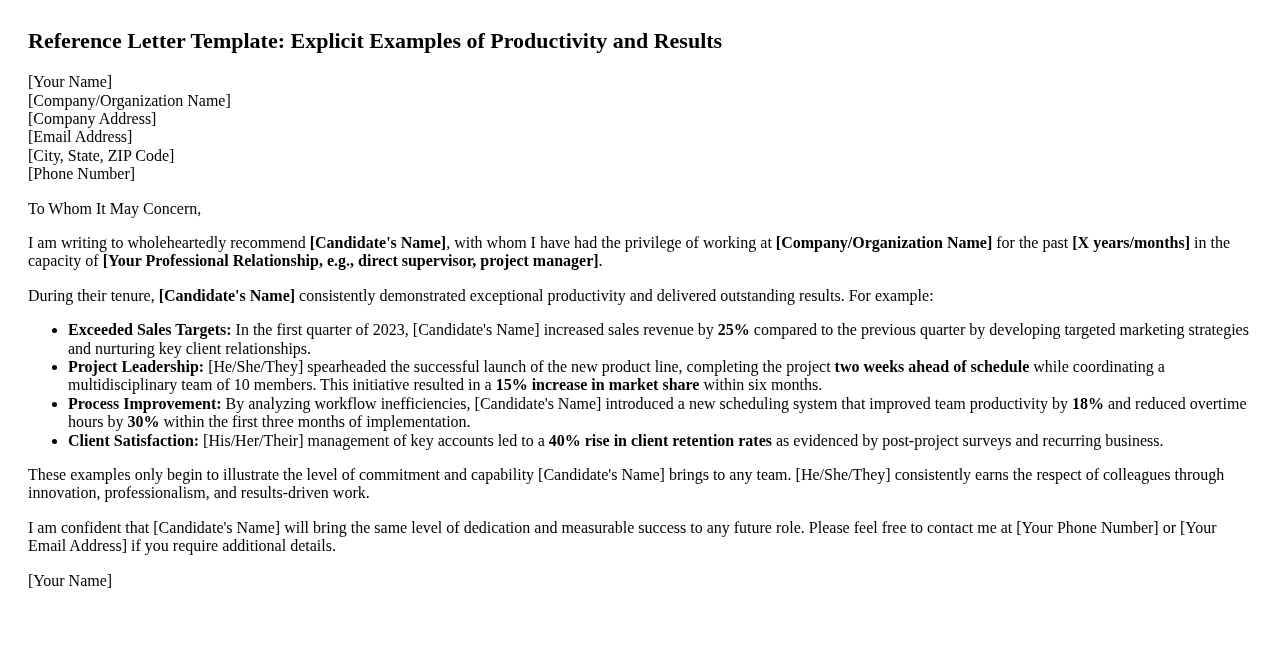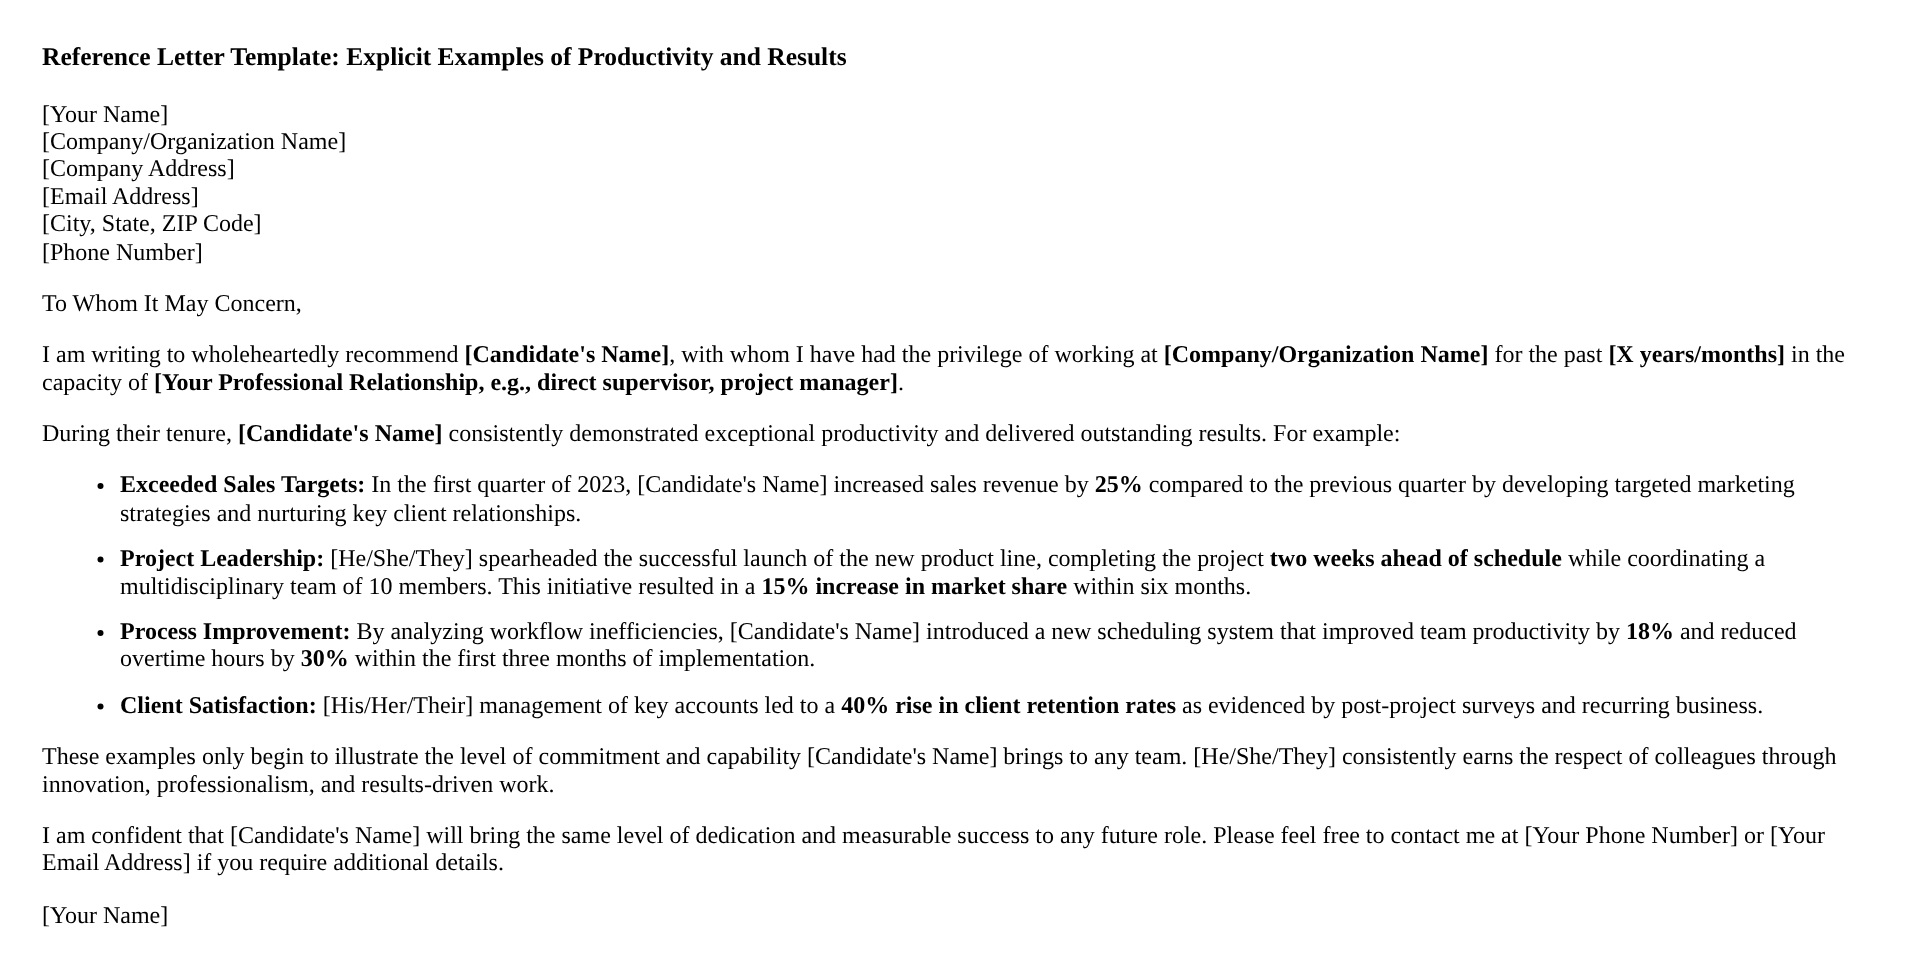--- a/index.html
+++ b/index.html
@@ -15,37 +15,37 @@
     width: 1278px;
     height: 650px;
     overflow: hidden;
     box-sizing: border-box;
   }
   .page {
     padding: 12px 24px 0 28px;
     box-sizing: border-box;
   }
   h1.doc-title {
-    font-size: 17px;
+    font-size: 22px;
     font-weight: 700;
     margin: 16px 0 20px 0;
     line-height: 1.15;
   }
   p {
     margin: 16px 0;
   }
   .block-line {
     display: block;
   }
   ul.achievements {
     margin: 16px 0;
     padding-left: 40px;
   }
   ul.achievements li {
-    margin: 12px;
+    margin: 0;
   }
   b { font-weight: 700; }
 </style>
 </head>
 <body>
 
 <div class="page">
 
   <h1 class="doc-title">Reference Letter Template: Explicit Examples of Productivity and Results</h1>
 

